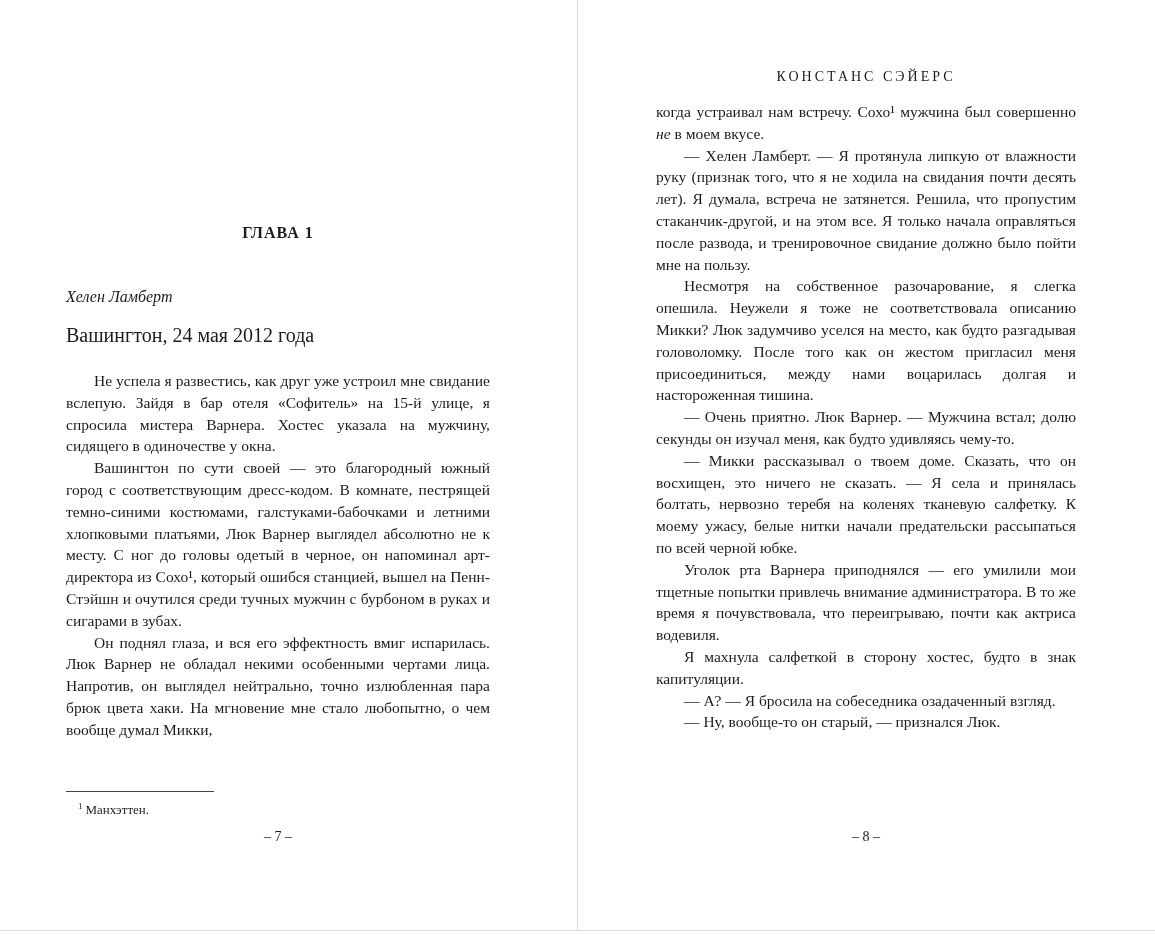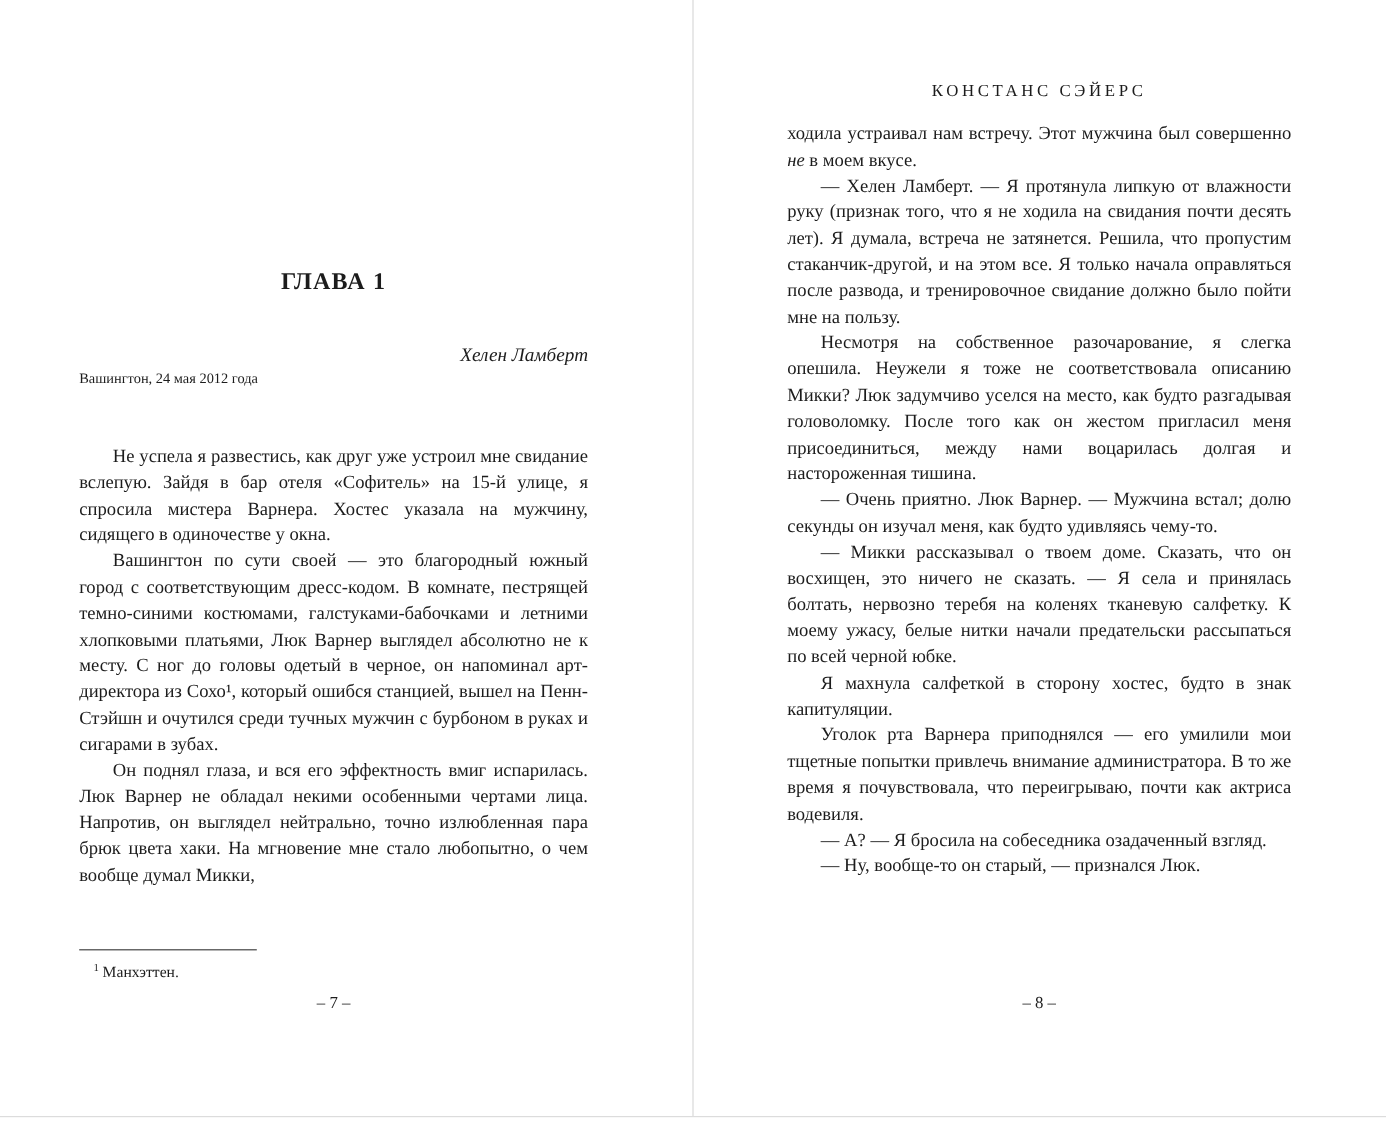--- a/index.html
+++ b/index.html
@@ -41,39 +41,38 @@
   }
   .page-left  { left: 66px;  width: 424px; }
   .page-right { left: 656px; width: 420px; }
 
   .chapter-title {
     position: absolute;
     top: 224px;
     left: 0;
     width: 100%;
     text-align: center;
-    font-size: 20px;
+    font-size: 16px;
     font-weight: bold;
     letter-spacing: 1px;
   }
   .byline {
     position: absolute;
     top: 288px;
     left: 0;
     width: 100%;
     font-style: italic;
     font-size: 16px;
-    text-align: right;
   }
   .dateline {
     position: absolute;
-    top: 308px;
+    top: 324px;
     left: 0;
     width: 100%;
-    font-size: 12px;
+    font-size: 20px;
   }
   .body-text {
     position: absolute;
     left: 0;
     width: 100%;
     font-size: 15.5px;
     line-height: 21.8px;
     text-align: justify;
   }
   .body-left  { top: 370px; }
@@ -153,27 +152,27 @@
     </div>
 
     <div class="page-number">– 7 –</div>
   </div>
 
   <div class="page page-right">
 
     <div class="running-header">КОНСТАНС СЭЙЕРС</div>
 
     <div class="body-text body-right">
-      <p class="continuation"><span>ходила устраивал нам встречу. Этот мужчина был совершенно </span><span class="em">не</span><span> в моем вкусе.</span></p>
+      <p class="continuation"><span>когда устраивал нам встречу. Сохо¹ мужчина был совершенно </span><span class="em">не</span><span> в моем вкусе.</span></p>
       <p>— Хелен Ламберт. — Я протянула липкую от влажности руку (признак того, что я не ходила на свидания почти десять лет). Я думала, встреча не затянется. Решила, что пропустим стаканчик-другой, и на этом все. Я только начала оправляться после развода, и тренировочное свидание должно было пойти мне на пользу.</p>
       <p>Несмотря на собственное разочарование, я слегка опешила. Неужели я тоже не соответствовала описанию Микки? Люк задумчиво уселся на место, как будто разгадывая головоломку. После того как он жестом пригласил меня присоединиться, между нами воцарилась долгая и настороженная тишина.</p>
       <p>— Очень приятно. Люк Варнер. — Мужчина встал; долю секунды он изучал меня, как будто удивляясь чему-то.</p>
       <p>— Микки рассказывал о твоем доме. Сказать, что он восхищен, это ничего не сказать. — Я села и принялась болтать, нервозно теребя на коленях тканевую салфетку. К моему ужасу, белые нитки начали предательски рассыпаться по всей черной юбке.</p>
+      <p>Уголок рта Варнера приподнялся — его умилили мои тщетные попытки привлечь внимание администратора. В то же время я почувствовала, что переигрываю, почти как актриса водевиля.</p>
       <p>Я махнула салфеткой в сторону хостес, будто в знак капитуляции.</p>
-      <p>Уголок рта Варнера приподнялся — его умилили мои тщетные попытки привлечь внимание администратора. В то же время я почувствовала, что переигрываю, почти как актриса водевиля.</p>
       <p>— А? — Я бросила на собеседника озадаченный взгляд.</p>
       <p>— Ну, вообще-то он старый, — признался Люк.</p>
     </div>
 
     <div class="page-number">– 8 –</div>
   </div>
 
 </div>
 
 </body></html>

